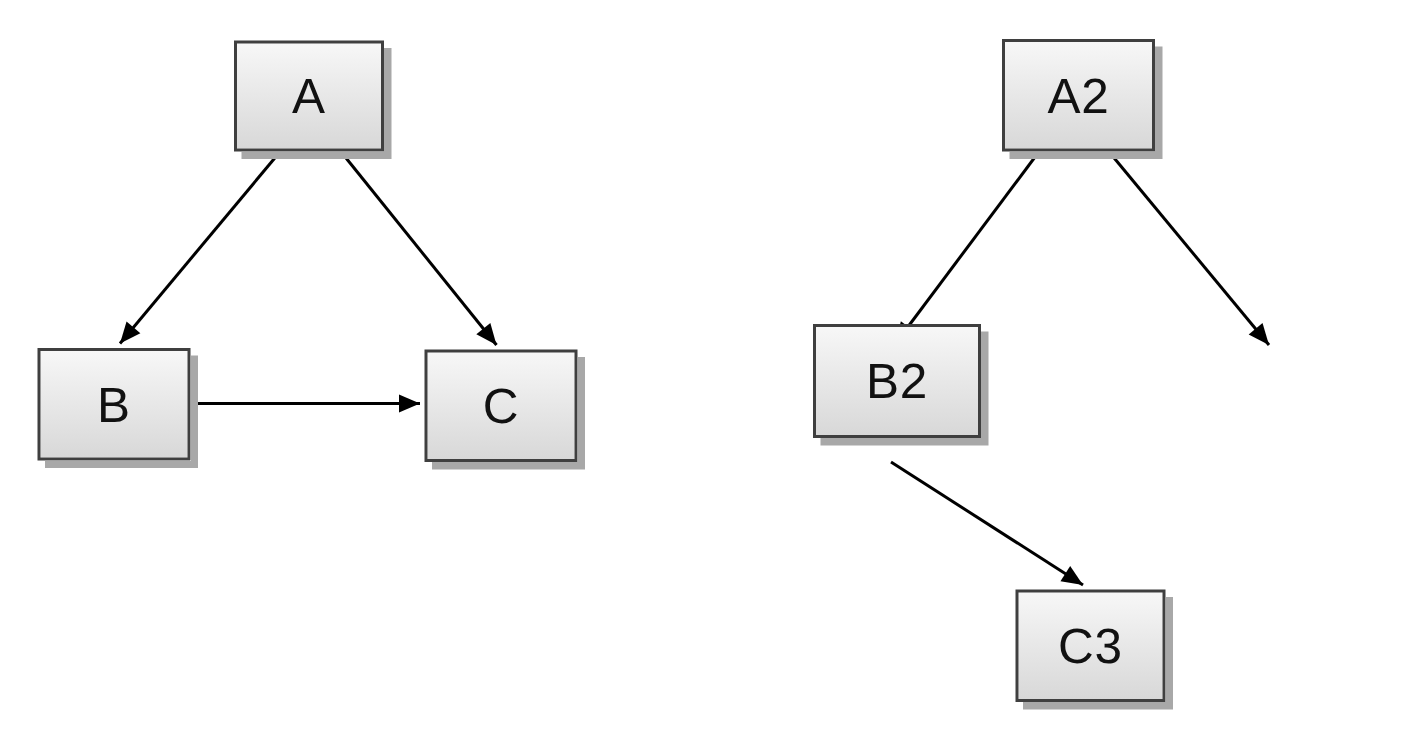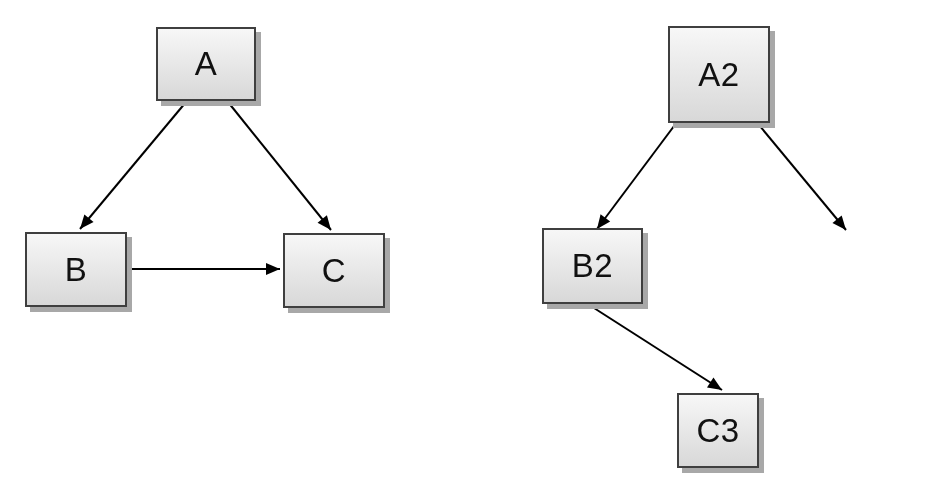--- a/index.html
+++ b/index.html
@@ -35,24 +35,24 @@
     font-size: 33px;
     color: #111111;
     letter-spacing: 0.5px;
     user-select: none;
   }
   
   .node-a  { left: 156px; top: 27px;  width: 100px; height: 74px; }
   .node-b  { left: 25px;  top: 232px; width: 102px; height: 75px; }
   .node-c  { left: 283px; top: 233px; width: 102px; height: 75px; }
   
-  .node-a2 { left: 668px; top: 26px;  width: 102px; height: 97px; }
-  .node-b2 { left: 542px; top: 228px; width: 101px; height: 76px; }
+  .node-a2 { left: 668px; top: 26px;  width: 102px; height: 75px; }
+  .node-b2 { left: 542px; top: 216px; width: 112px; height: 76px; }
   .node-c2 { left: 799px; top: 233px; width: 102px; height: 74px; }
-  .node-c3 { left: 677px; top: 393px; width: 82px; height: 75px; }
+  .node-c3 { left: 677px; top: 393px; width: 100px; height: 75px; }
 </style>
 </head>
 <body>
 
 <div class="canvas">
 
   <svg class="edges-layer" width="940" height="504" viewBox="0 0 940 504" xmlns="http://www.w3.org/2000/svg">
     <defs>
       <marker id="arrowhead" markerUnits="userSpaceOnUse" markerWidth="16" markerHeight="14" refX="15" refY="7" orient="auto">
         <path d="M1,1 L15,7 L1,13 Z" fill="#000000"></path>

